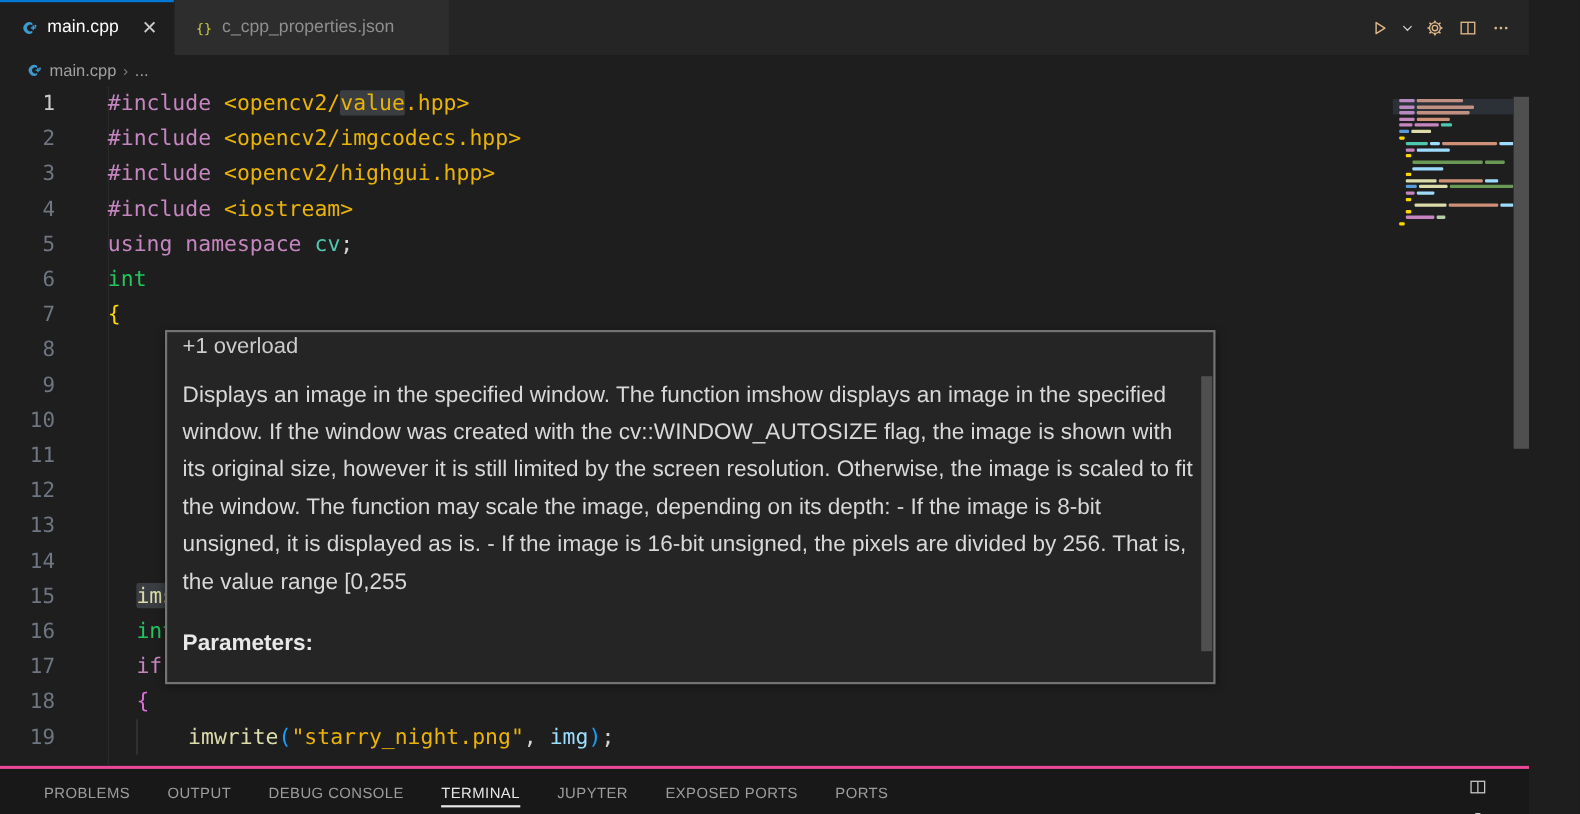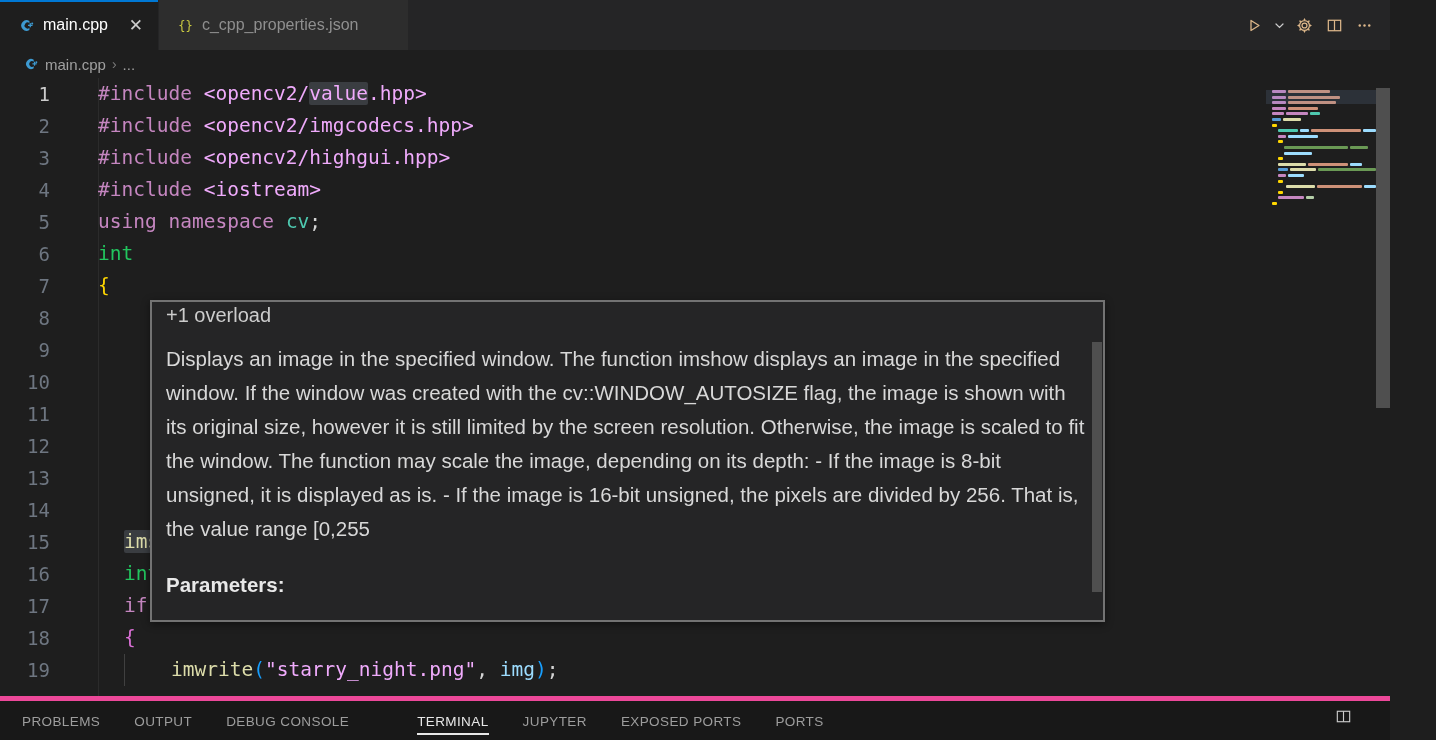--- a/index.html
+++ b/index.html
@@ -134,21 +134,21 @@
     background: #2b2b2b;
   }
   .indent-guide {
     position: absolute;
     width: 1px; top: 0; bottom: 0;
     background: #404040;
   }
 
   
   .k-pre   { color: #c586c0; }  
-  .k-str   { color: #f0abfc; }  
+  .k-str   { color: #eab308; }  
   .k-kw    { color: #22c55e; }  
   .k-type  { color: #4ec9b0; }  
   .k-fn    { color: #dcdcaa; }  
   .k-var   { color: #9cdcfe; }  
   .k-num   { color: #b5cea8; }  
   .k-cmt   { color: #6a9955; }  
   .k-op    { color: #d4d4d4; }
   .k-pun   { color: #ffd700; }  
   .k-pun2  { color: #da70d6; }  
   .k-pun3  { color: #179fff; }  
@@ -229,35 +229,35 @@
     left: 0; right: 0;
     top: 10px; height: 320px;
     background: #4f4f4f;
   }
 
   
   .panelbar {
     flex: 0 0 44px;
     height: 44px;
     background: #181818;
-    border-top: 5px solid #ec4899;
+    border-top: 3px solid #ec4899;
     display: flex; align-items: center;
-    padding: 0 12px 0 22px;
+    padding: 0 12px 0 40px;
   }
   .ptab {
     position: relative;
     font-size: 13.5px;
     letter-spacing: 0.4px;
     color: #9d9d9d;
     margin-right: 34px;
     padding: 12px 0 11px 0;
     cursor: pointer;
     white-space: nowrap;
   }
-  .ptab.active { color: #e7e7e7; margin-left: 34px; }
+  .ptab.active { color: #e7e7e7; }
   .ptab.active::after {
     content: "";
     position: absolute; left: 0; right: 0; bottom: 5px;
     height: 1.5px; background: #e7e7e7;
   }
   .panel-actions {
     margin-left: auto;
     display: flex; align-items: center;
     gap: 4px;
     color: #cccccc;

